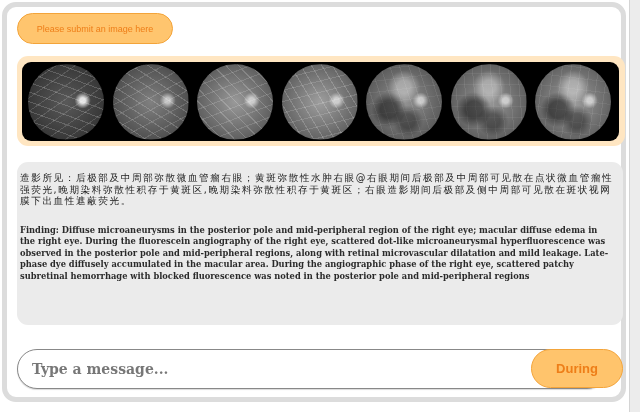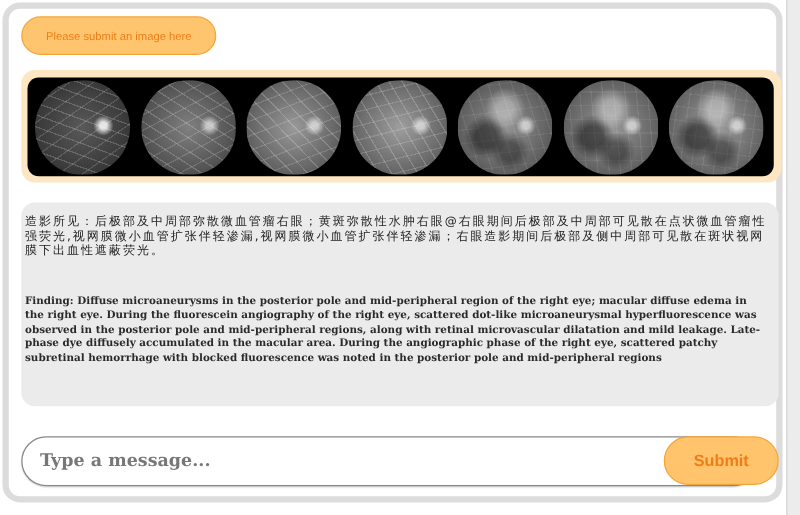--- a/index.html
+++ b/index.html
@@ -37,21 +37,21 @@
   .panel {
     position:absolute; left:17px; top:162px; width:606px; height:163px;
     background:#ebebeb; border-radius:11px; box-sizing:border-box; padding:10px 8px 0 3px;
   }
   .zh {
     font-family:"DejaVu Sans", sans-serif; font-size:9.6px; color:#222; line-height:11.5px;
     letter-spacing:1.6px; margin:0 0 0 0;
   }
   .en {
     font-family:"DejaVu Serif", serif; font-size:8.3px; color:#2a2a2a; line-height:11.5px;
-    margin-top:28px; font-weight:600;
+    margin-top:18px; font-weight:600;
   }
   .input {
     position:absolute; left:17px; top:349px; width:590px; height:40px;
     border:1px solid #888; border-radius:20px; box-sizing:border-box; background:#fff;
     box-shadow: 0 1px 1px rgba(0,0,0,0.15);
     font-family:"DejaVu Serif", serif; font-size:14px; color:#666; padding:0 14px;
     outline:none;
   }
   .input::placeholder { color:#777; font-weight:bold; }
   .submit-btn {
@@ -76,18 +76,18 @@
       <div class="fundus" style="background: radial-gradient(circle at 72% 48%, rgba(255, 255, 255, 0.6) 0px, rgba(255, 255, 255, 0.6) 4%, rgba(255, 255, 255, 0) 12%), repeating-linear-gradient(33deg, rgba(255, 255, 255, 0.18) 0px, rgba(255, 255, 255, 0.18) 1px, transparent 1px, transparent 9px), repeating-linear-gradient(-28deg, rgba(255, 255, 255, 0.14) 0px, rgba(255, 255, 255, 0.14) 1px, transparent 1px, transparent 11px), radial-gradient(circle, rgb(128, 128, 128) 0%, rgb(70, 70, 70) 85%);"></div>
       <div class="fundus" style="background: radial-gradient(circle at 72% 48%, rgba(255, 255, 255, 0.6) 0px, rgba(255, 255, 255, 0.6) 4%, rgba(255, 255, 255, 0) 12%), repeating-linear-gradient(46deg, rgba(255, 255, 255, 0.18) 0px, rgba(255, 255, 255, 0.18) 1px, transparent 1px, transparent 9px), repeating-linear-gradient(-21deg, rgba(255, 255, 255, 0.14) 0px, rgba(255, 255, 255, 0.14) 1px, transparent 1px, transparent 11px), radial-gradient(circle, rgb(153, 153, 153) 0%, rgb(84, 84, 84) 85%);"></div>
       <div class="fundus" style="background: radial-gradient(circle at 72% 48%, rgba(255, 255, 255, 0.6) 0px, rgba(255, 255, 255, 0.6) 4%, rgba(255, 255, 255, 0) 12%), repeating-linear-gradient(59deg, rgba(255, 255, 255, 0.18) 0px, rgba(255, 255, 255, 0.18) 1px, transparent 1px, transparent 9px), repeating-linear-gradient(-14deg, rgba(255, 255, 255, 0.14) 0px, rgba(255, 255, 255, 0.14) 1px, transparent 1px, transparent 11px), radial-gradient(circle, rgb(158, 158, 158) 0%, rgb(87, 87, 87) 85%);"></div>
       <div class="fundus" style="background: radial-gradient(circle at 72% 48%, rgba(255, 255, 255, 0.6) 0px, rgba(255, 255, 255, 0.6) 4%, rgba(255, 255, 255, 0) 12%), radial-gradient(circle at 50% 30%, rgba(255, 255, 255, 0.35) 0px, rgba(255, 255, 255, 0.35) 10%, transparent 25%), radial-gradient(circle at 30% 60%, rgba(0, 0, 0, 0.45) 0px, rgba(0, 0, 0, 0.45) 12%, transparent 25%), radial-gradient(circle at 55% 75%, rgba(0, 0, 0, 0.35) 0px, rgba(0, 0, 0, 0.35) 10%, transparent 22%), repeating-linear-gradient(72deg, rgba(255, 255, 255, 0.08) 0px, rgba(255, 255, 255, 0.08) 1px, transparent 1px, transparent 9px), repeating-linear-gradient(-7deg, rgba(255, 255, 255, 0.06) 0px, rgba(255, 255, 255, 0.06) 1px, transparent 1px, transparent 11px), radial-gradient(circle, rgb(148, 148, 148) 0%, rgb(81, 81, 81) 85%);"></div>
       <div class="fundus" style="background: radial-gradient(circle at 72% 48%, rgba(255, 255, 255, 0.6) 0px, rgba(255, 255, 255, 0.6) 4%, rgba(255, 255, 255, 0) 12%), radial-gradient(circle at 50% 30%, rgba(255, 255, 255, 0.35) 0px, rgba(255, 255, 255, 0.35) 10%, transparent 25%), radial-gradient(circle at 30% 60%, rgba(0, 0, 0, 0.45) 0px, rgba(0, 0, 0, 0.45) 12%, transparent 25%), radial-gradient(circle at 55% 75%, rgba(0, 0, 0, 0.35) 0px, rgba(0, 0, 0, 0.35) 10%, transparent 22%), repeating-linear-gradient(85deg, rgba(255, 255, 255, 0.08) 0px, rgba(255, 255, 255, 0.08) 1px, transparent 1px, transparent 9px), repeating-linear-gradient(0deg, rgba(255, 255, 255, 0.06) 0px, rgba(255, 255, 255, 0.06) 1px, transparent 1px, transparent 11px), radial-gradient(circle, rgb(153, 153, 153) 0%, rgb(84, 84, 84) 85%);"></div>
       <div class="fundus" style="background: radial-gradient(circle at 72% 48%, rgba(255, 255, 255, 0.6) 0px, rgba(255, 255, 255, 0.6) 4%, rgba(255, 255, 255, 0) 12%), radial-gradient(circle at 50% 30%, rgba(255, 255, 255, 0.35) 0px, rgba(255, 255, 255, 0.35) 10%, transparent 25%), radial-gradient(circle at 30% 60%, rgba(0, 0, 0, 0.45) 0px, rgba(0, 0, 0, 0.45) 12%, transparent 25%), radial-gradient(circle at 55% 75%, rgba(0, 0, 0, 0.35) 0px, rgba(0, 0, 0, 0.35) 10%, transparent 22%), repeating-linear-gradient(98deg, rgba(255, 255, 255, 0.08) 0px, rgba(255, 255, 255, 0.08) 1px, transparent 1px, transparent 9px), repeating-linear-gradient(7deg, rgba(255, 255, 255, 0.06) 0px, rgba(255, 255, 255, 0.06) 1px, transparent 1px, transparent 11px), radial-gradient(circle, rgb(158, 158, 158) 0%, rgb(87, 87, 87) 85%);"></div>
     </div>
 </div>
 
 <div class="panel">
-  <p class="zh">造影所见：后极部及中周部弥散微血管瘤右眼；黄斑弥散性水肿右眼@右眼期间后极部及中周部可见散在点状微血管瘤性强荧光,视网膜微小血管扩张伴轻渗漏,视网膜微小血管扩张伴轻渗漏；右眼造影期间后极部及侧中周部可见散在斑状视网膜下出血性遮蔽荧光。</p>
+  <p class="zh">造影所见：后极部及中周部弥散微血管瘤右眼；黄斑弥散性水肿右眼@右眼期间后极部及中周部可见散在点状微血管瘤性强荧光,晚期染料弥散性积存于黄斑区,晚期染料弥散性积存于黄斑区；右眼造影期间后极部及侧中周部可见散在斑状视网膜下出血性遮蔽荧光。</p>
   <p class="en">Finding: Diffuse microaneurysms in the posterior pole and mid-peripheral region of the right eye; macular diffuse edema in the right eye. During the fluorescein angiography of the right eye, scattered dot-like microaneurysmal hyperfluorescence was observed in the posterior pole and mid-peripheral regions, along with retinal microvascular dilatation and mild leakage. Late-phase dye diffusely accumulated in the macular area. During the angiographic phase of the right eye, scattered patchy subretinal hemorrhage with blocked fluorescence was noted in the posterior pole and mid-peripheral regions</p>
 </div>
 
 <input class="input" type="text" placeholder="Type a message..." style="">
-<button class="submit-btn">Submit</button>
+<button class="submit-btn">During</button>
 
 </body></html>

